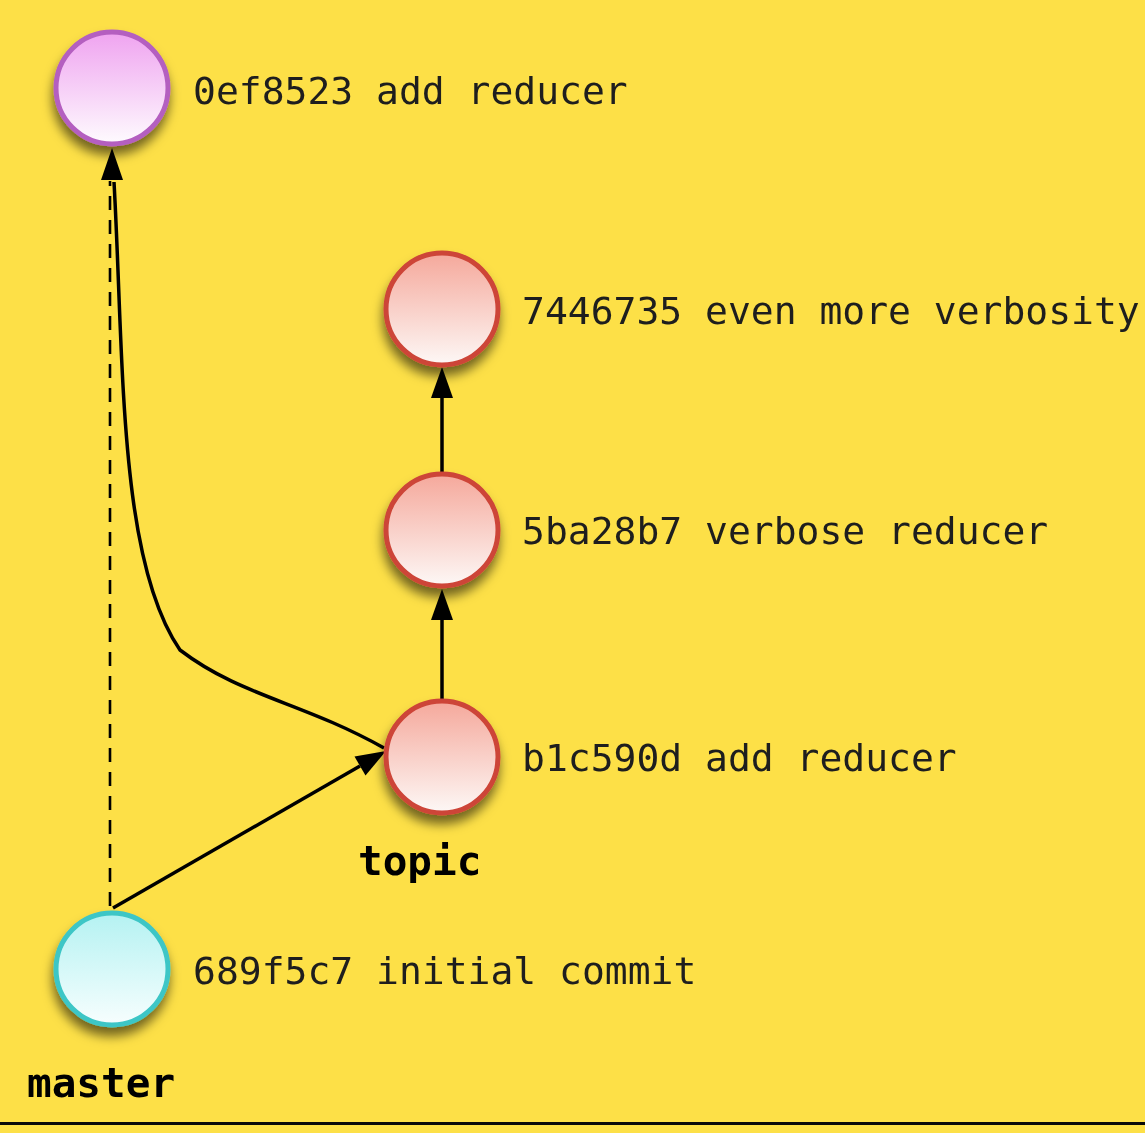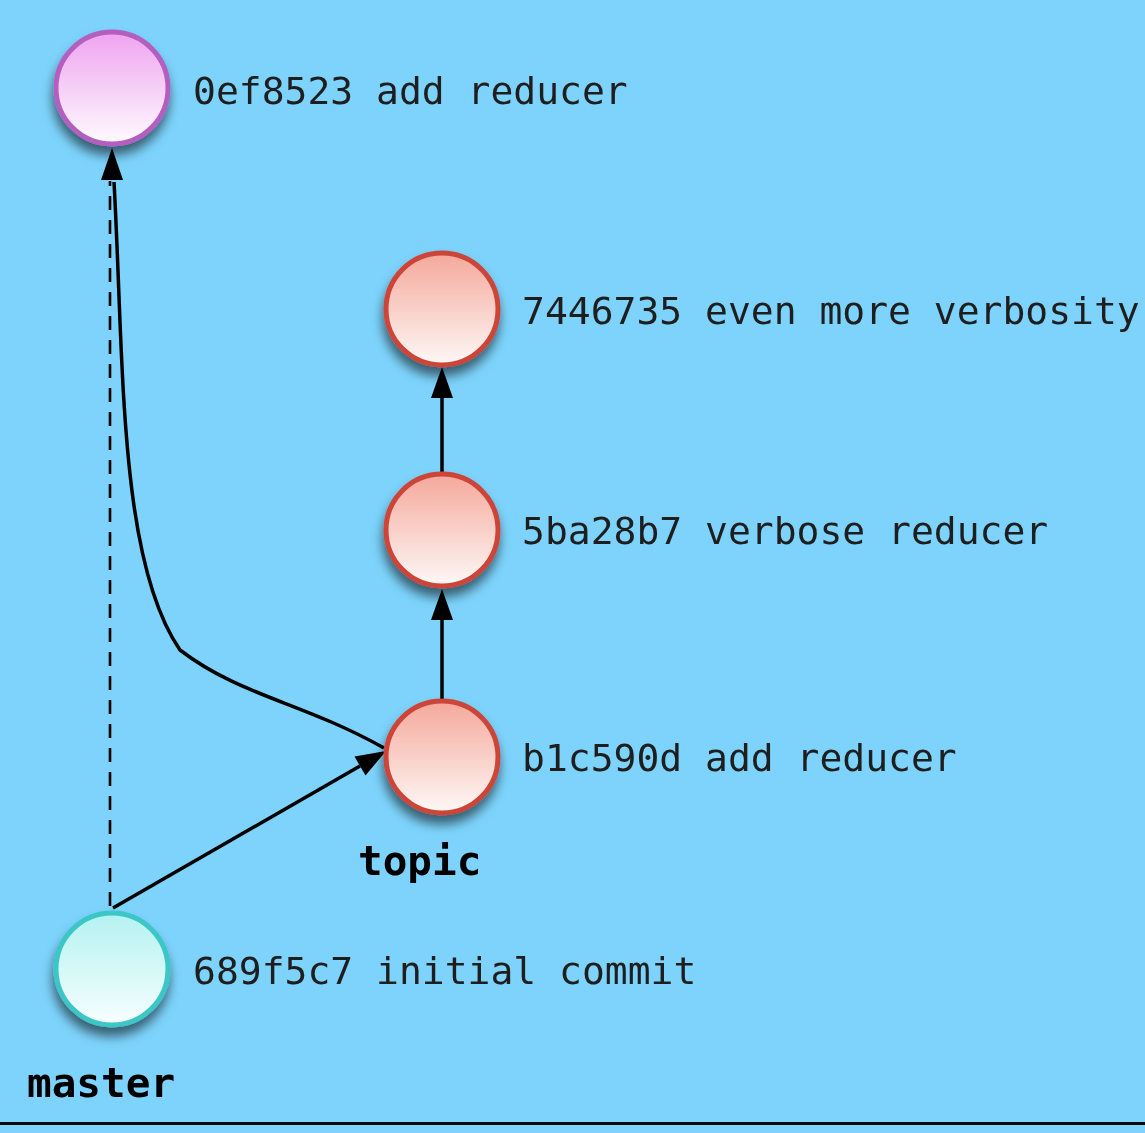--- a/index.html
+++ b/index.html
@@ -1,21 +1,21 @@
 <!DOCTYPE html>
 <html><head>
 <meta charset="utf-8">
 <title>Git Commit Graph</title>
 <style>
   html, body { margin: 0; padding: 0; background: #ffffff; }
   #stage {
     position: relative;
     width: 1145px;
     height: 1133px;
-    background: #7dd3fc;
+    background: #fde047;
     overflow: hidden;
     font-family: "DejaVu Sans Mono", "Liberation Mono", monospace;
   }
   svg { display: block; }
   text.commit-label {
     font-family: "DejaVu Sans Mono", "Liberation Mono", monospace;
     font-size: 38px;
     fill: #1e1e1e;
   }
   text.branch-label {

